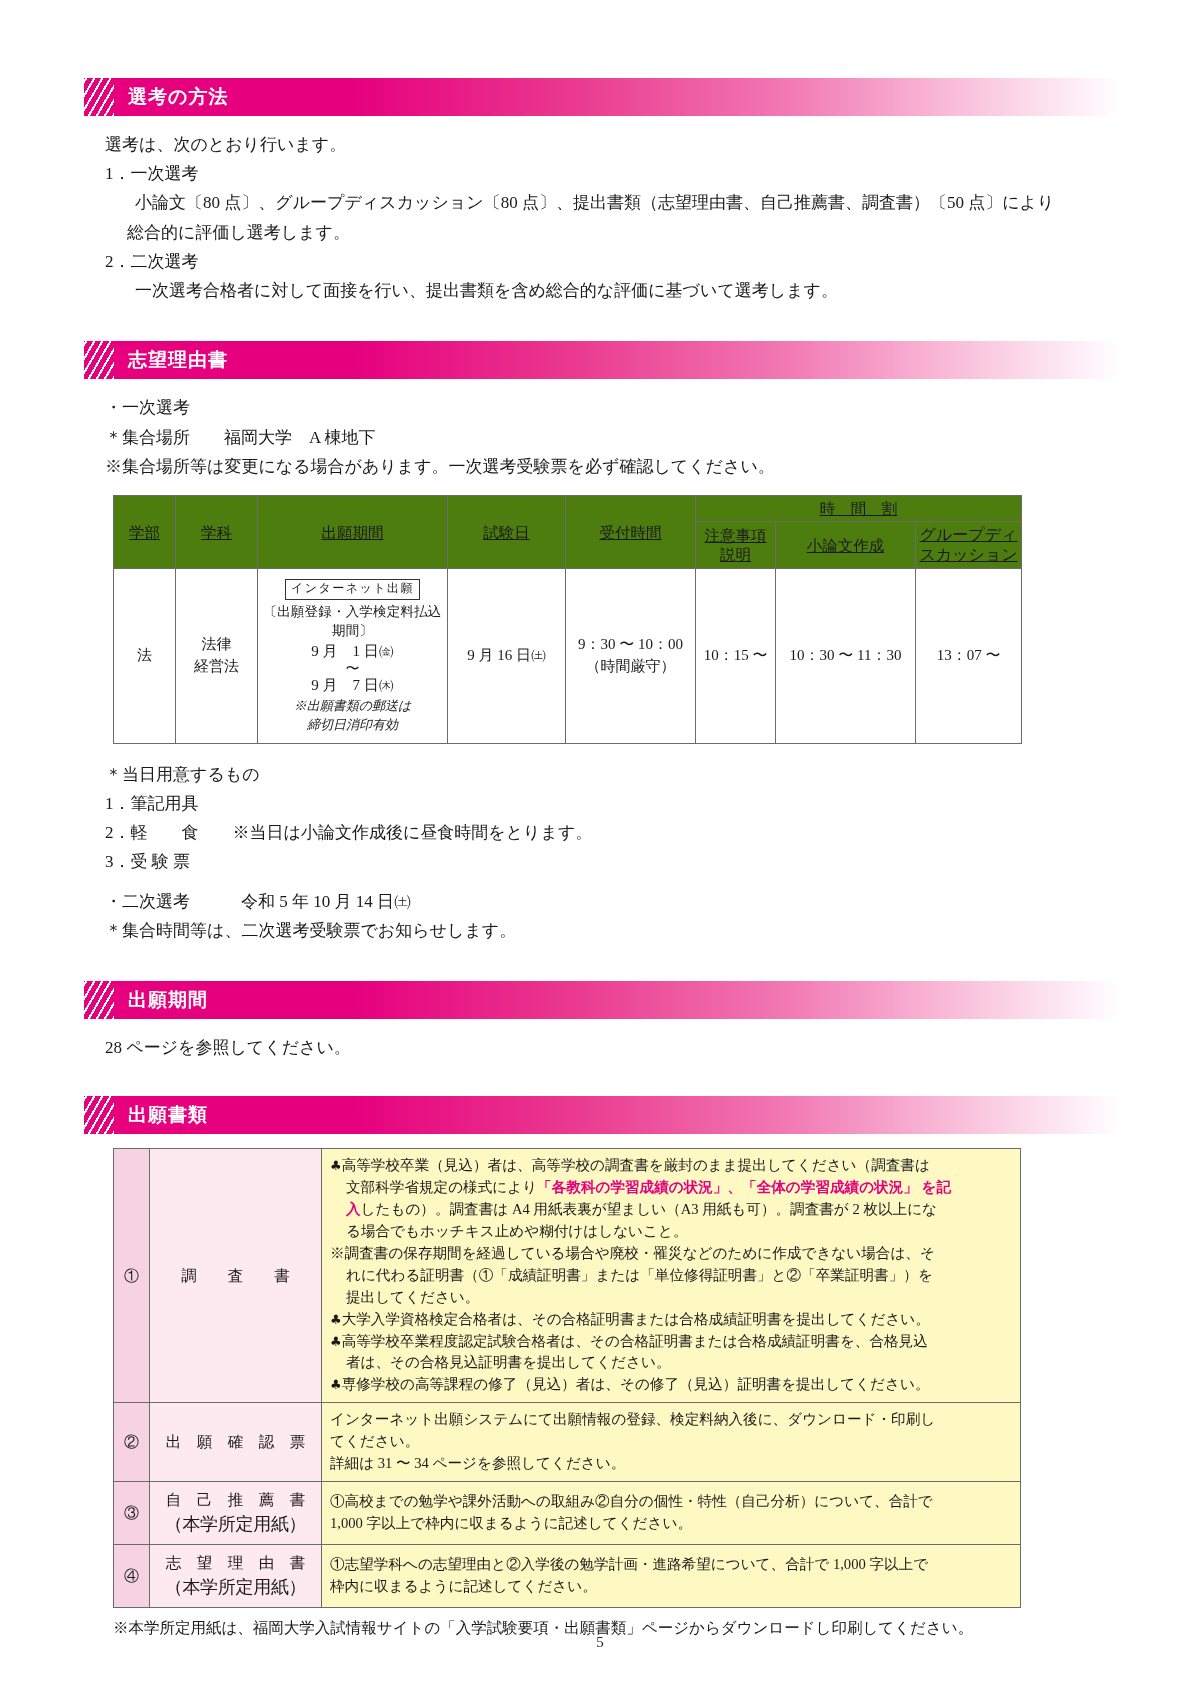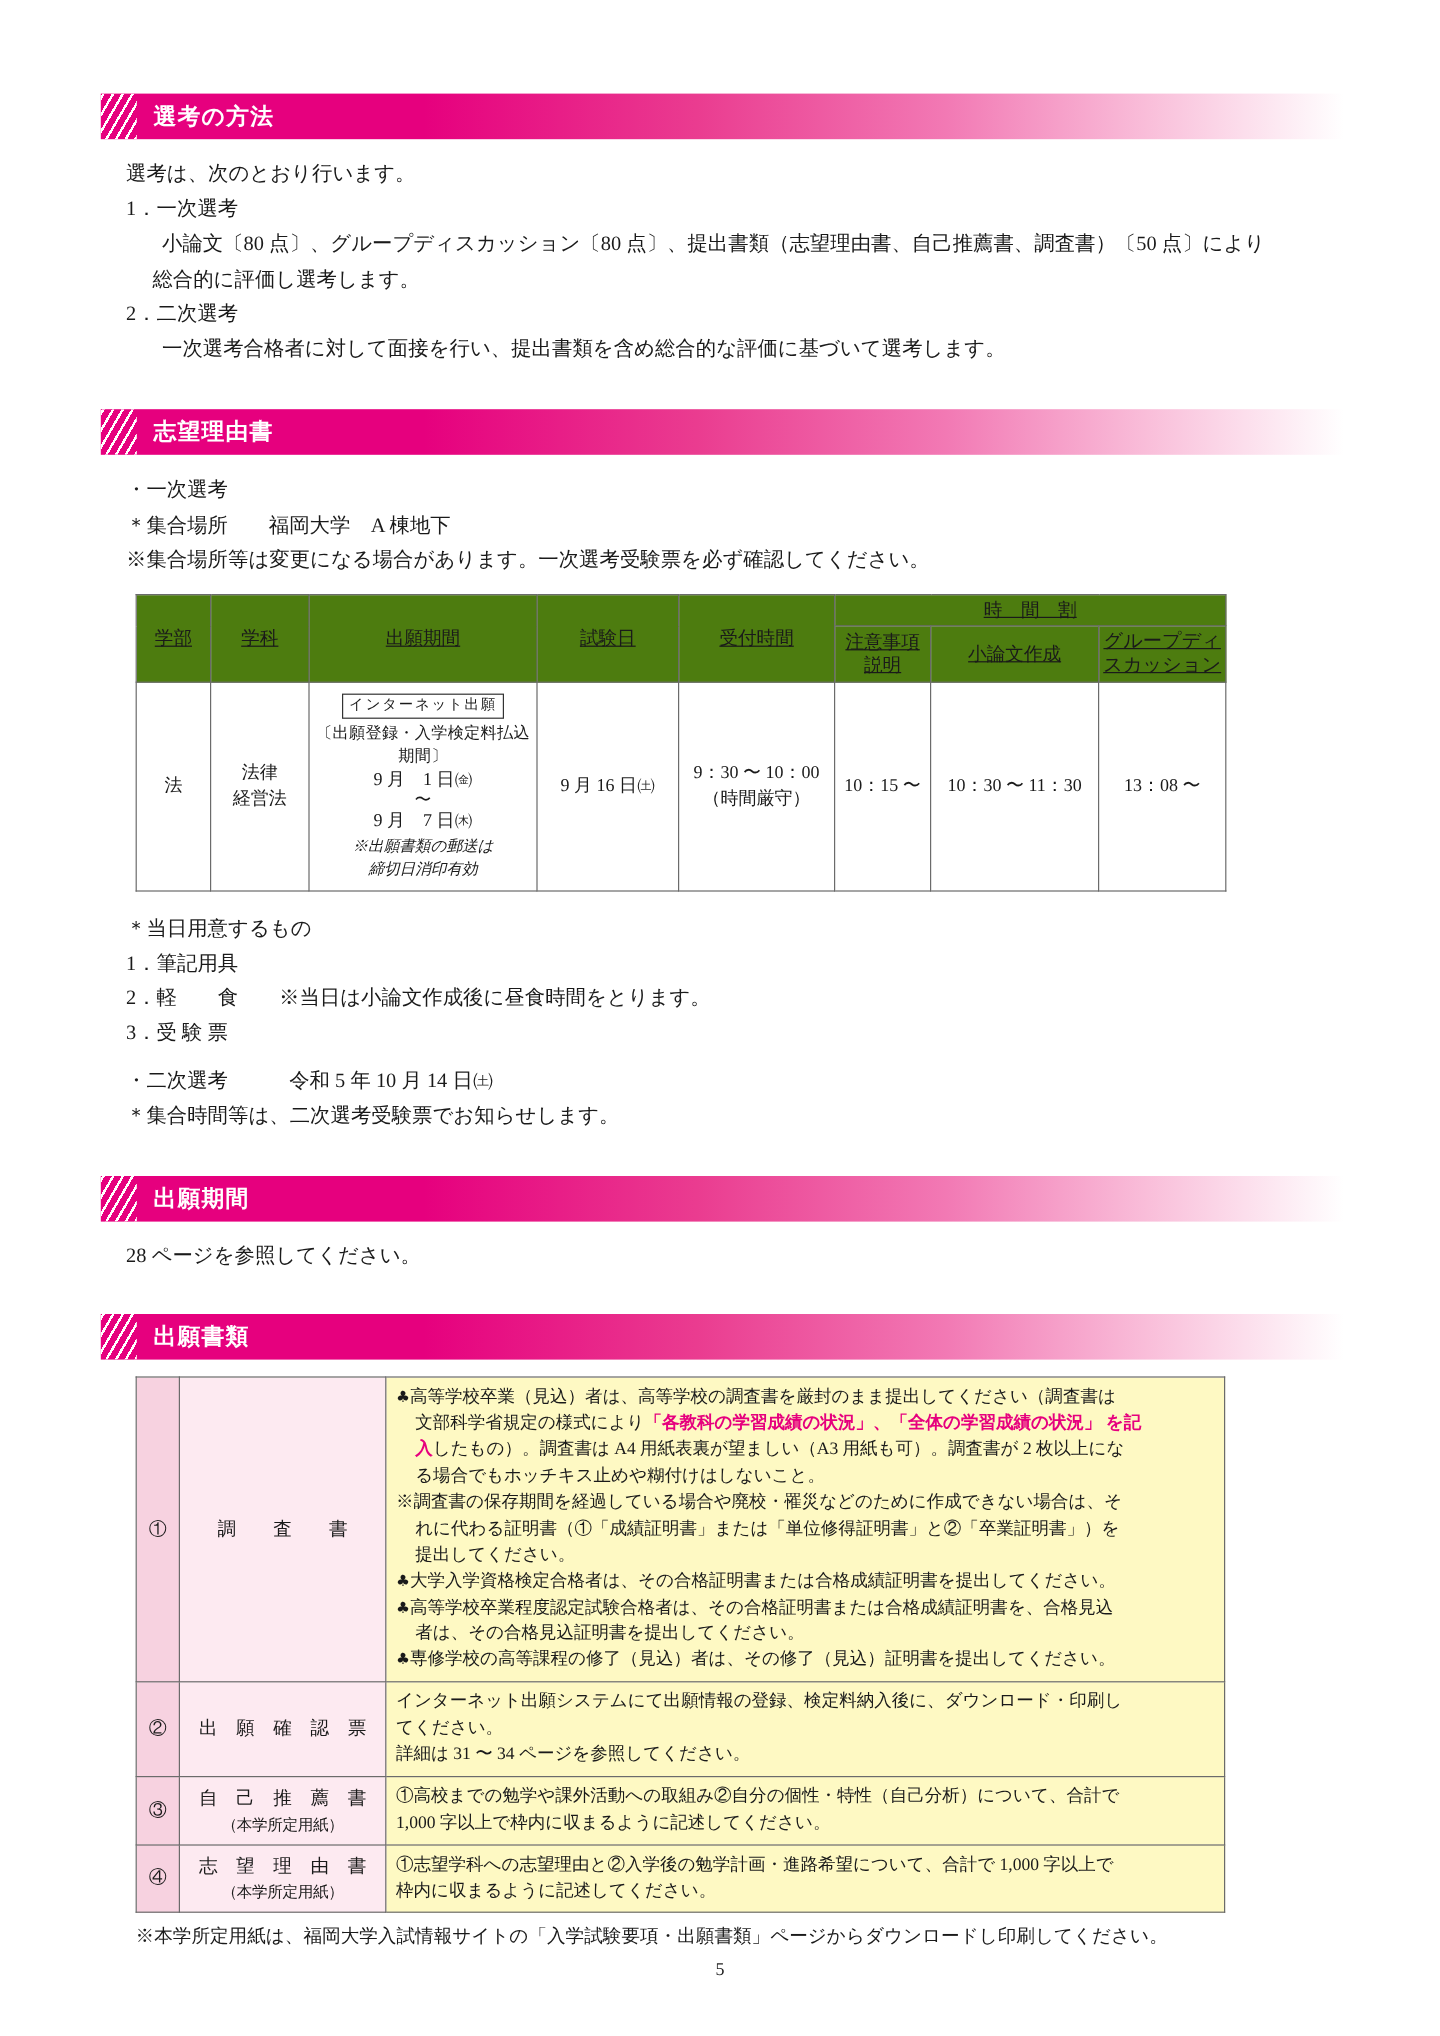--- a/index.html
+++ b/index.html
@@ -118,21 +118,21 @@
     background: #f7d2e0;
     text-align: center;
     font-size: 15px;
   }
   td.docname {
     width: 172px;
     background: #fdeaf1;
     text-align: center;
     font-size: 15.5px;
   }
-  td.docname .sub { font-size: 13px; display: block; letter-spacing: -0.3px; text-align: center; }
+  td.docname .sub { font-size: 18px; display: block; letter-spacing: -0.3px; text-align: center; }
   td.docbody { background: #fef9c3; }
   .bullet-line { text-indent: -16px; padding-left: 16px; }
   .bullet-line.kome { text-indent: -17px; padding-left: 17px; }
   .clubs { font-family: "DejaVu Sans", sans-serif; font-size: 13px; }
   .hl { color: #e6007e; font-weight: bold; }
 
   .footnote {
     margin: 8px 80px 0 113px;
     font-size: 15.5px;
     line-height: 1.5;
@@ -224,21 +224,21 @@
             <div class="sm">※出願書類の郵送は</div>
             <div class="sm">締切日消印有効</div>
           </td>
           <td>9 月 16 日㈯</td>
           <td>
             <div>9：30 〜 10：00</div>
             <div>（時間厳守）</div>
           </td>
           <td>10：15 〜</td>
           <td>10：30 〜 11：30</td>
-          <td>13：08 〜</td>
+          <td>13：07 〜</td>
         </tr>
       </tbody>
     </table>
   </div>
 
   <div class="body-block" style="margin-top:16px">
     <div class="line">＊当日用意するもの</div>
     <div class="line">1．筆記用具</div>
     <div class="line">2．軽　　食　　※当日は小論文作成後に昼食時間をとります。</div>
     <div class="line">3．受 験 票</div>

